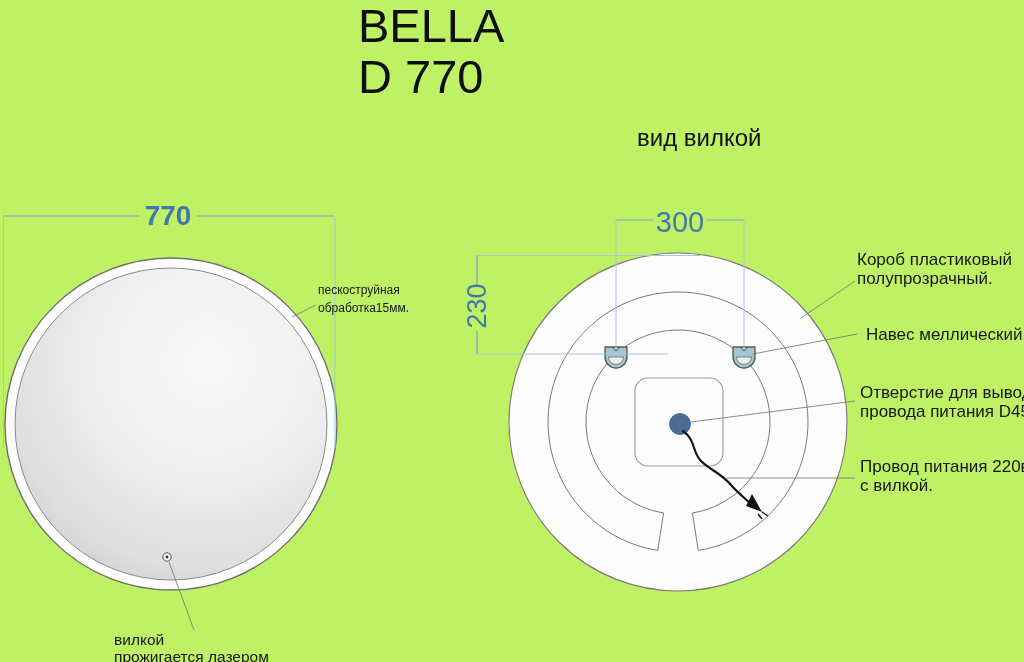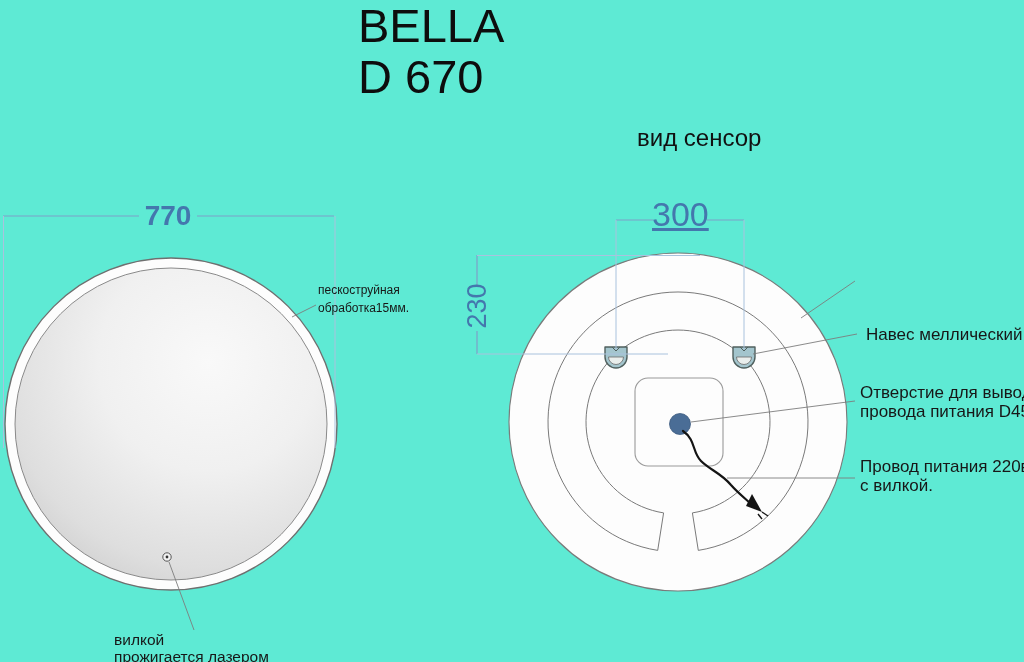--- a/index.html
+++ b/index.html
@@ -1,28 +1,28 @@
 <!DOCTYPE html>
 <html><head>
 <meta charset="utf-8">
 <style>
   html,body{margin:0;padding:0;background:#ffffff;}
   .stage{
-    position:relative;width:1024px;height:662px;background:#5eead4;
+    position:relative;width:1024px;height:662px;background:#bef264;
     overflow:hidden;font-family:"Liberation Sans", sans-serif;color:#151515;
   }
   .stage svg{position:absolute;left:0;top:0;}
   .txt{position:absolute;white-space:nowrap;}
   .title{left:358px;top:0px;font-size:47px;line-height:51px;color:#0d0d0d;}
   .view-label{font-size:24px;color:#111;}
   .lbl-front{left:112px;top:124px;}
   .lbl-back{left:637px;top:124px;}
   .dim{color:#4477ad;text-align:center;}
   .dim-770{left:138px;top:200px;width:60px;font-size:28px;font-weight:bold;}
-  .dim-300{left:652px;top:195px;width:56px;font-size:34px;text-decoration:underline;}
+  .dim-300{left:652px;top:206px;width:56px;font-size:29px;}
   .dim-230{left:445px;top:291px;width:64px;height:30px;font-size:27px;
            transform:rotate(-90deg);line-height:30px;}
   .note{font-size:12px;line-height:18px;color:#171717;}
   .note-sandblast{left:318px;top:281px;}
   .note-sensor{left:114px;top:631px;font-size:15.5px;line-height:17px;}
   .ann{font-size:17px;line-height:19px;color:#171717;}
   .ann-box{left:857px;top:250px;}
   .ann-hanger{left:866px;top:325px;}
   .ann-hole{left:860px;top:383px;}
   .ann-cord{left:860px;top:457px;}
@@ -103,39 +103,43 @@
     <g stroke="#7d7d7d" stroke-width="0.9">
       <line x1="801" y1="318" x2="855" y2="281"></line>
       <line x1="753" y1="354" x2="857" y2="334"></line>
       <line x1="691" y1="422" x2="855" y2="401"></line>
       <line x1="727" y1="478" x2="855" y2="478"></line>
     </g>
   </svg>
 
   <div class="txt title">
     <div>BELLA</div>
-    <div>D 670</div>
+    <div>D 770</div>
   </div>
 
-  <div class="txt view-label lbl-back">вид сенсор</div>
+  <div class="txt view-label lbl-back">вид вилкой</div>
 
   <div class="txt dim dim-770">770</div>
   <div class="txt dim dim-300">300</div>
   <div class="txt dim dim-230">230</div>
 
   <div class="txt note note-sandblast">
     <div>пескоструйная</div>
     <div>обработка15мм.</div>
   </div>
 
   <div class="txt note note-sensor">
     <div>вилкой</div>
     <div>прожигается лазером</div>
   </div>
 
+  <div class="txt ann ann-box">
+    <div>Короб пластиковый</div>
+    <div>полупрозрачный.</div>
+  </div>
 
   <div class="txt ann ann-hanger">
     <div>Навес меллический.</div>
   </div>
 
   <div class="txt ann ann-hole">
     <div>Отверстие для вывода</div>
     <div>провода питания D45</div>
   </div>
 

